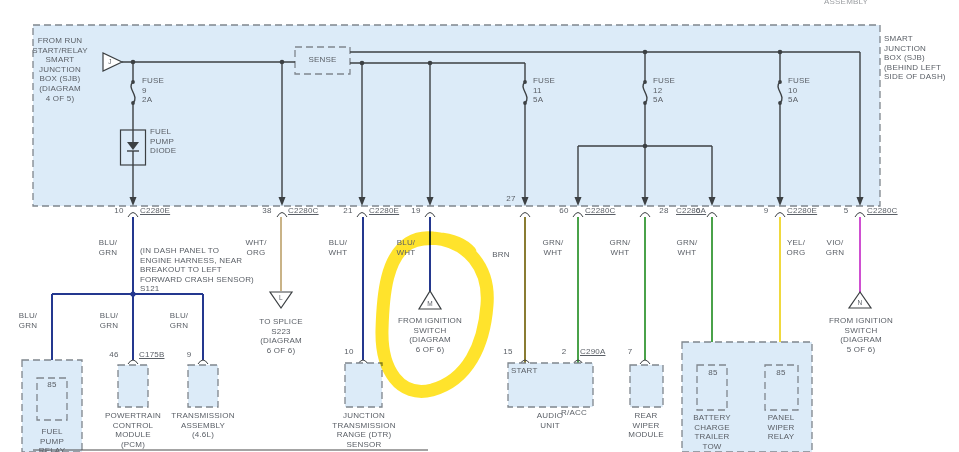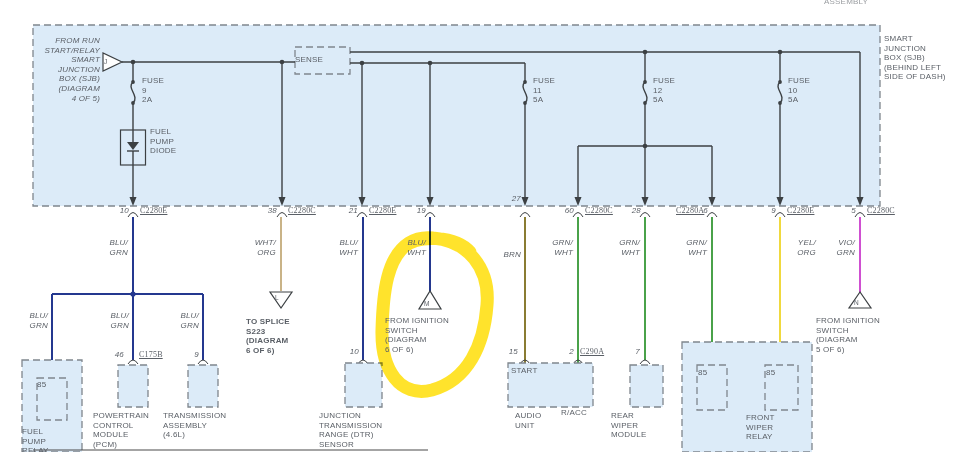--- a/index.html
+++ b/index.html
@@ -1,22 +1,22 @@
 <!DOCTYPE html>
 <html><head>
 <meta charset="utf-8">
 <style>
   html,body{margin:0;padding:0;background:#fff;}
   #stage{position:relative;width:959px;height:452px;overflow:hidden;background:#ffffff;
          font-family:"Liberation Sans","DejaVu Sans",sans-serif;}
   #wiring{position:absolute;left:0;top:0;}
   .t{position:absolute;font-size:8px;line-height:9.6px;color:#5a5f66;white-space:pre-line;letter-spacing:.2px;}
-  .r{text-align:right;font-style:italic;}
-  .c{}
-  .link{text-decoration:underline;cursor:pointer;font-family:Liberation Serif, serif;}
+  .r{text-align:center;}
+  .c{text-align:center;}
+  .link{text-decoration:underline;cursor:pointer;}
   .dim{color:#9a9da1;}
   .tri-letter{font-size:6.5px;}
   svg .blk{stroke:#3c4043;stroke-width:1.4;fill:none;}
   svg .dash{fill:#dcebf8;stroke:#7f868d;stroke-width:1.3;stroke-dasharray:7 4;}
   svg .arc{stroke:#3c4043;stroke-width:1;fill:none;}
   svg .tri{fill:#ffffff;stroke:#3c4043;stroke-width:1.2;}
   svg .w{stroke-width:2;fill:none;}
 </style>
 </head>
 <body>
@@ -199,21 +199,21 @@
 BOX (SJB)
 (BEHIND LEFT
 SIDE OF DASH)</div>
 
 <div class="t r" style="left:109px;top:206px;width:20px;">10</div>
 <div class="t r" style="left:257px;top:206px;width:20px;">38</div>
 <div class="t r" style="left:338px;top:206px;width:20px;">21</div>
 <div class="t r" style="left:406px;top:206px;width:20px;">19</div>
 <div class="t r" style="left:501px;top:194px;width:20px;">27</div>
 <div class="t r" style="left:554px;top:206px;width:20px;">60</div>
-<div class="t r" style="left:621px;top:206px;width:20px;">28</div>
+<div class="t r" style="left:654px;top:206px;width:20px;">28</div>
 <div class="t r" style="left:688px;top:206px;width:20px;">6</div>
 <div class="t r" style="left:756px;top:206px;width:20px;">9</div>
 <div class="t r" style="left:836px;top:206px;width:20px;">5</div>
 
 <div class="t link" style="left:140px;top:206px;">C2280E</div>
 <div class="t link" style="left:288px;top:206px;">C2280C</div>
 <div class="t link" style="left:369px;top:206px;">C2280E</div>
 <div class="t link" style="left:585px;top:206px;">C2280C</div>
 <div class="t link" style="left:676px;top:206px;">C2280A</div>
 <div class="t link" style="left:787px;top:206px;">C2280E</div>
@@ -232,20 +232,25 @@
 WHT</div>
 <div class="t r" style="left:600px;top:238px;width:40px;">GRN/
 WHT</div>
 <div class="t r" style="left:667px;top:238px;width:40px;">GRN/
 WHT</div>
 <div class="t r" style="left:776px;top:238px;width:40px;">YEL/
 ORG</div>
 <div class="t r" style="left:815px;top:238px;width:40px;">VIO/
 GRN</div>
 
+<div class="t" style="left:140px;top:246px;">(IN DASH PANEL TO
+ENGINE HARNESS, NEAR
+BREAKOUT TO LEFT
+FORWARD CRASH SENSOR)
+S121</div>
 <div class="t r" style="left:8px;top:311px;width:40px;">BLU/
 GRN</div>
 <div class="t r" style="left:89px;top:311px;width:40px;">BLU/
 GRN</div>
 <div class="t r" style="left:159px;top:311px;width:40px;">BLU/
 GRN</div>
 
 <div class="t c" style="left:37px;top:380px;width:30px;">85</div>
 <div class="t r" style="left:104px;top:350px;width:20px;">46</div>
 <div class="t link" style="left:139px;top:350px;">C175B</div>
@@ -272,25 +277,29 @@
 (4.6L)</div>
 <div class="t c" style="left:319px;top:411px;width:90px;">JUNCTION
 TRANSMISSION
 RANGE (DTR)
 SENSOR</div>
 <div class="t c" style="left:515px;top:411px;width:70px;">AUDIO
 UNIT</div>
 <div class="t c" style="left:611px;top:411px;width:70px;">REAR
 WIPER
 MODULE</div>
-<div class="t c" style="left:746px;top:413px;width:70px;">FRONT
+<div class="t c" style="left:677px;top:413px;width:70px;">BATTERY
+CHARGE
+TRAILER
+TOW</div>
+<div class="t c" style="left:746px;top:413px;width:70px;">PANEL
 WIPER
 RELAY</div>
 
-<div class="t c" style="left:246px;top:317px;width:70px;font-weight:bold;">TO SPLICE
+<div class="t c" style="left:246px;top:317px;width:70px;">TO SPLICE
 S223
 (DIAGRAM
 6 OF 6)</div>
 <div class="t c" style="left:385px;top:316px;width:90px;">FROM IGNITION
 SWITCH
 (DIAGRAM
 6 OF 6)</div>
 <div class="t c" style="left:816px;top:316px;width:90px;">FROM IGNITION
 SWITCH
 (DIAGRAM

